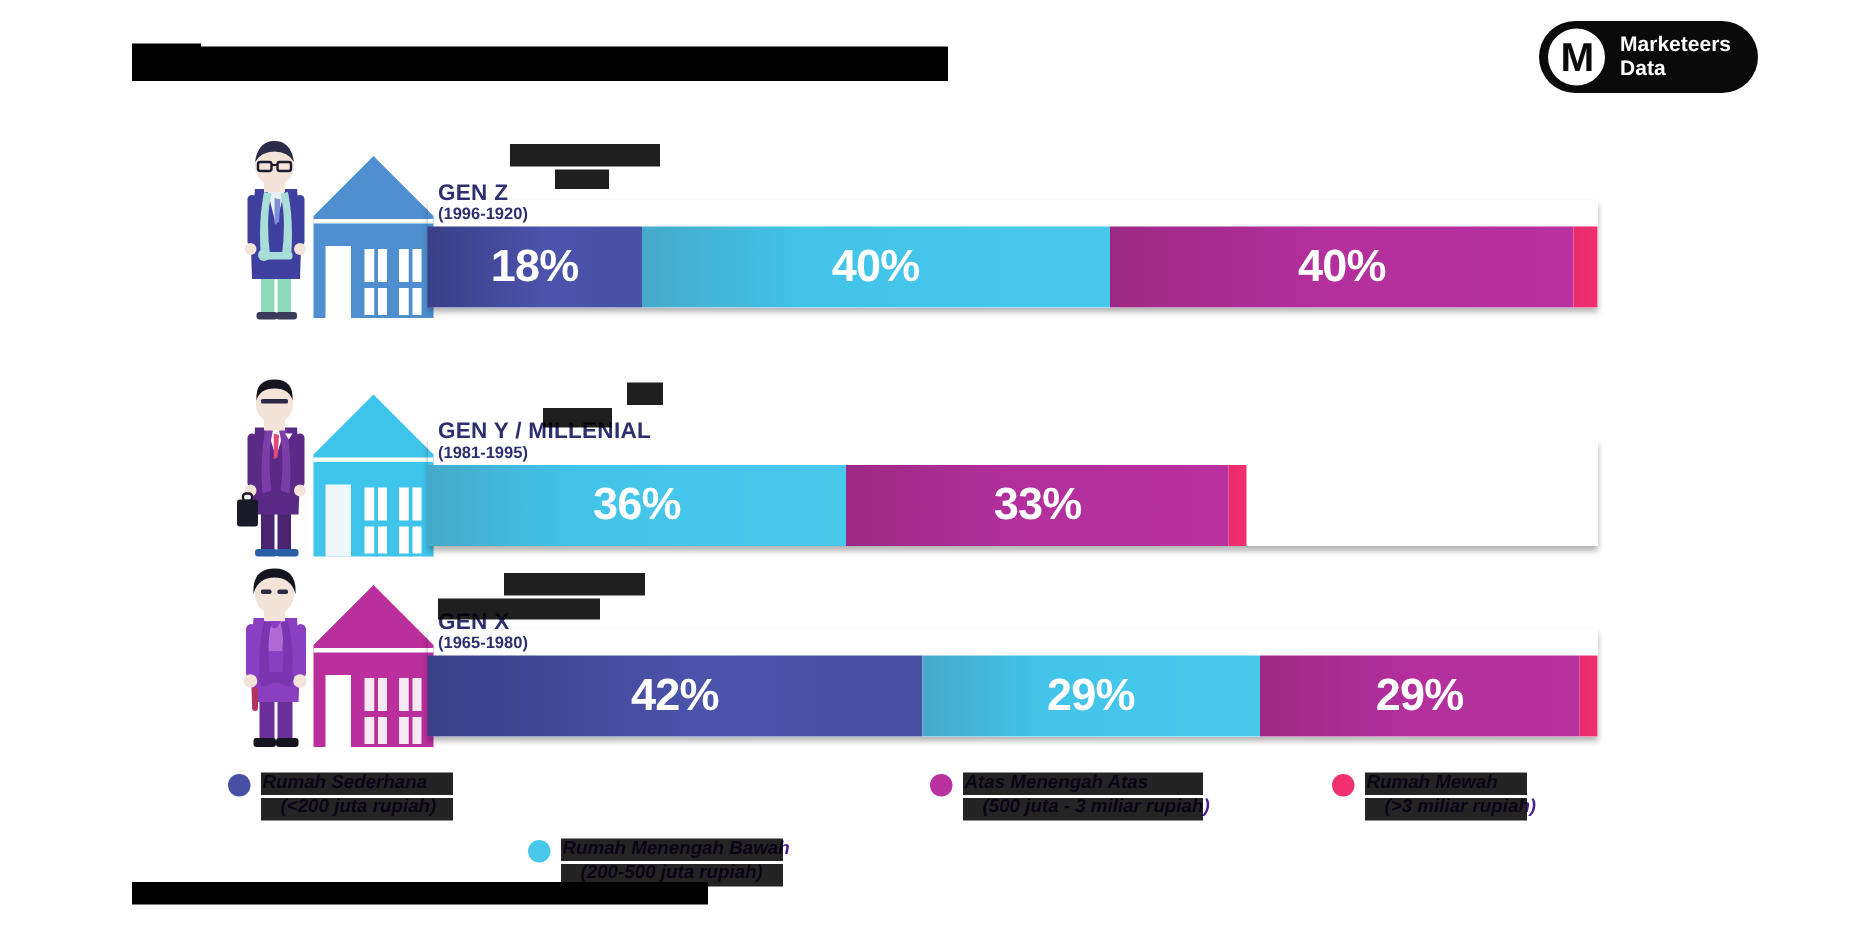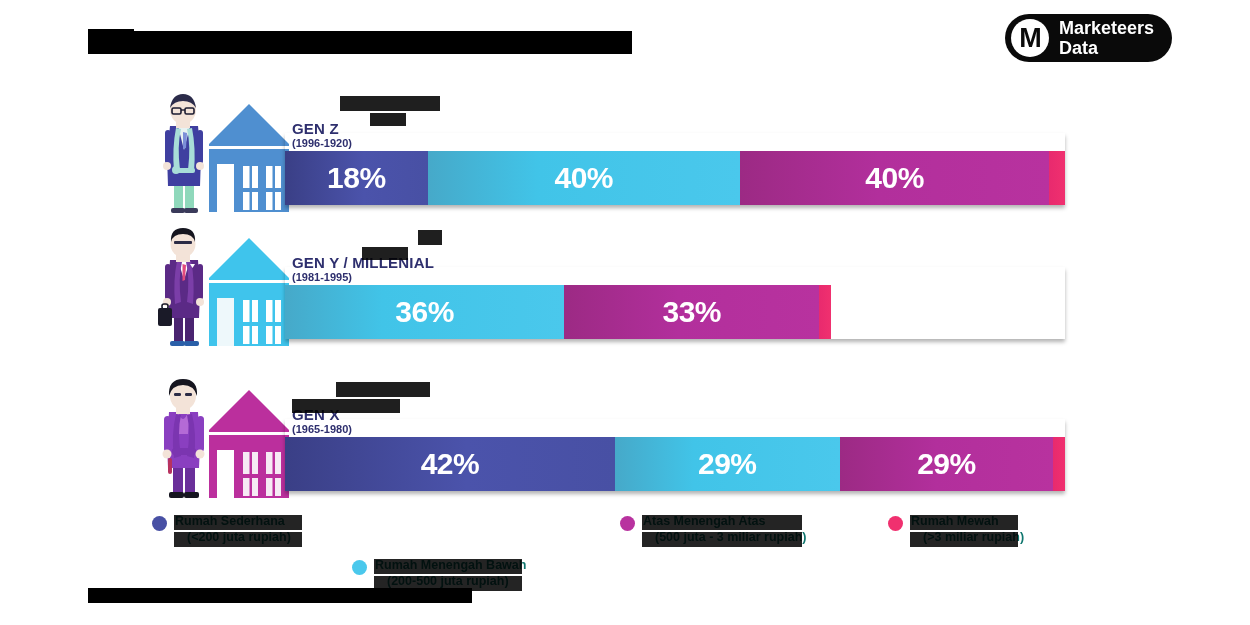--- a/index.html
+++ b/index.html
@@ -26,26 +26,26 @@
   }
   #logo-mark{
     width:38px;height:38px;border-radius:50%;
     background:#ffffff;display:flex;align-items:center;justify-content:center;
     margin-right:10px;flex:none;
   }
   #logo-mark span{
     color:#0a0a0a;font-weight:bold;font-size:27px;line-height:1;
     font-family:"Liberation Sans", sans-serif;letter-spacing:-1px;
   }
-  #logo-text{color:#ffffff;font-size:18px;font-weight:bold;line-height:1.12;}
+  #logo-text{color:#ffffff;font-size:14px;font-weight:bold;line-height:1.12;}
 
   
   .row{position:absolute;left:0;width:1250px;height:143px;}
   #row-0{top:80px;}
-  #row-1{top:214px;}
+  #row-1{top:239px;}
   #row-2{top:366px;}
 
   .illus{position:absolute;left:150px;top:6px;width:140px;height:130px;}
   .person{position:absolute;left:2px;top:6px;width:62px;height:122px;}
   .house{position:absolute;left:58px;top:14px;width:82px;height:114px;}
 
   .group-label{
     position:absolute;left:292px;top:14px;
     color:#2e2f6e;font-weight:bold;line-height:1.05;
     z-index:6;white-space:nowrap;
@@ -71,21 +71,21 @@
   }
   .seg.s0{background:linear-gradient(90deg,#3a3f86 0%,#4b53ab 55%,#4850a4 100%);}
   .seg.s1{background:linear-gradient(90deg,#46a9c9 0%,#41c4e8 35%,#4ac8ec 100%);}
   .seg.s2{background:linear-gradient(90deg,#9c2a84 0%,#b22f9c 45%,#b8329f 100%);}
   .seg.s3{background:linear-gradient(90deg,#e82a6e 0%,#f0306f 100%);}
 
   
   #legend{position:absolute;left:150px;top:514px;width:960px;height:50px;}
   .legend-item{position:absolute;display:flex;align-items:flex-start;}
   .lg-dot{width:15px;height:15px;border-radius:50%;margin-top:2px;margin-right:8px;flex:none;}
-  .lg-txt{color:#0f766e;font-size:12.5px;font-weight:bold;line-height:1.25;white-space:nowrap;}
+  .lg-txt{color:#4c1d95;font-size:12.5px;font-weight:bold;line-height:1.25;white-space:nowrap;font-style:italic;}
   .lg-txt .lg-sub{display:block;font-size:12.5px;font-weight:bold;padding-left:12px;}
   .lg-redact{position:absolute;background:#000;opacity:.86;pointer-events:none;}
 
   #legend-0{left:2px;top:0;}
   #legend-1{left:202px;top:0;margin-top:44px;}
   #legend-2{left:470px;top:0;}
   #legend-3{left:738px;top:0;}
 </style>
 </head>
 <body>

